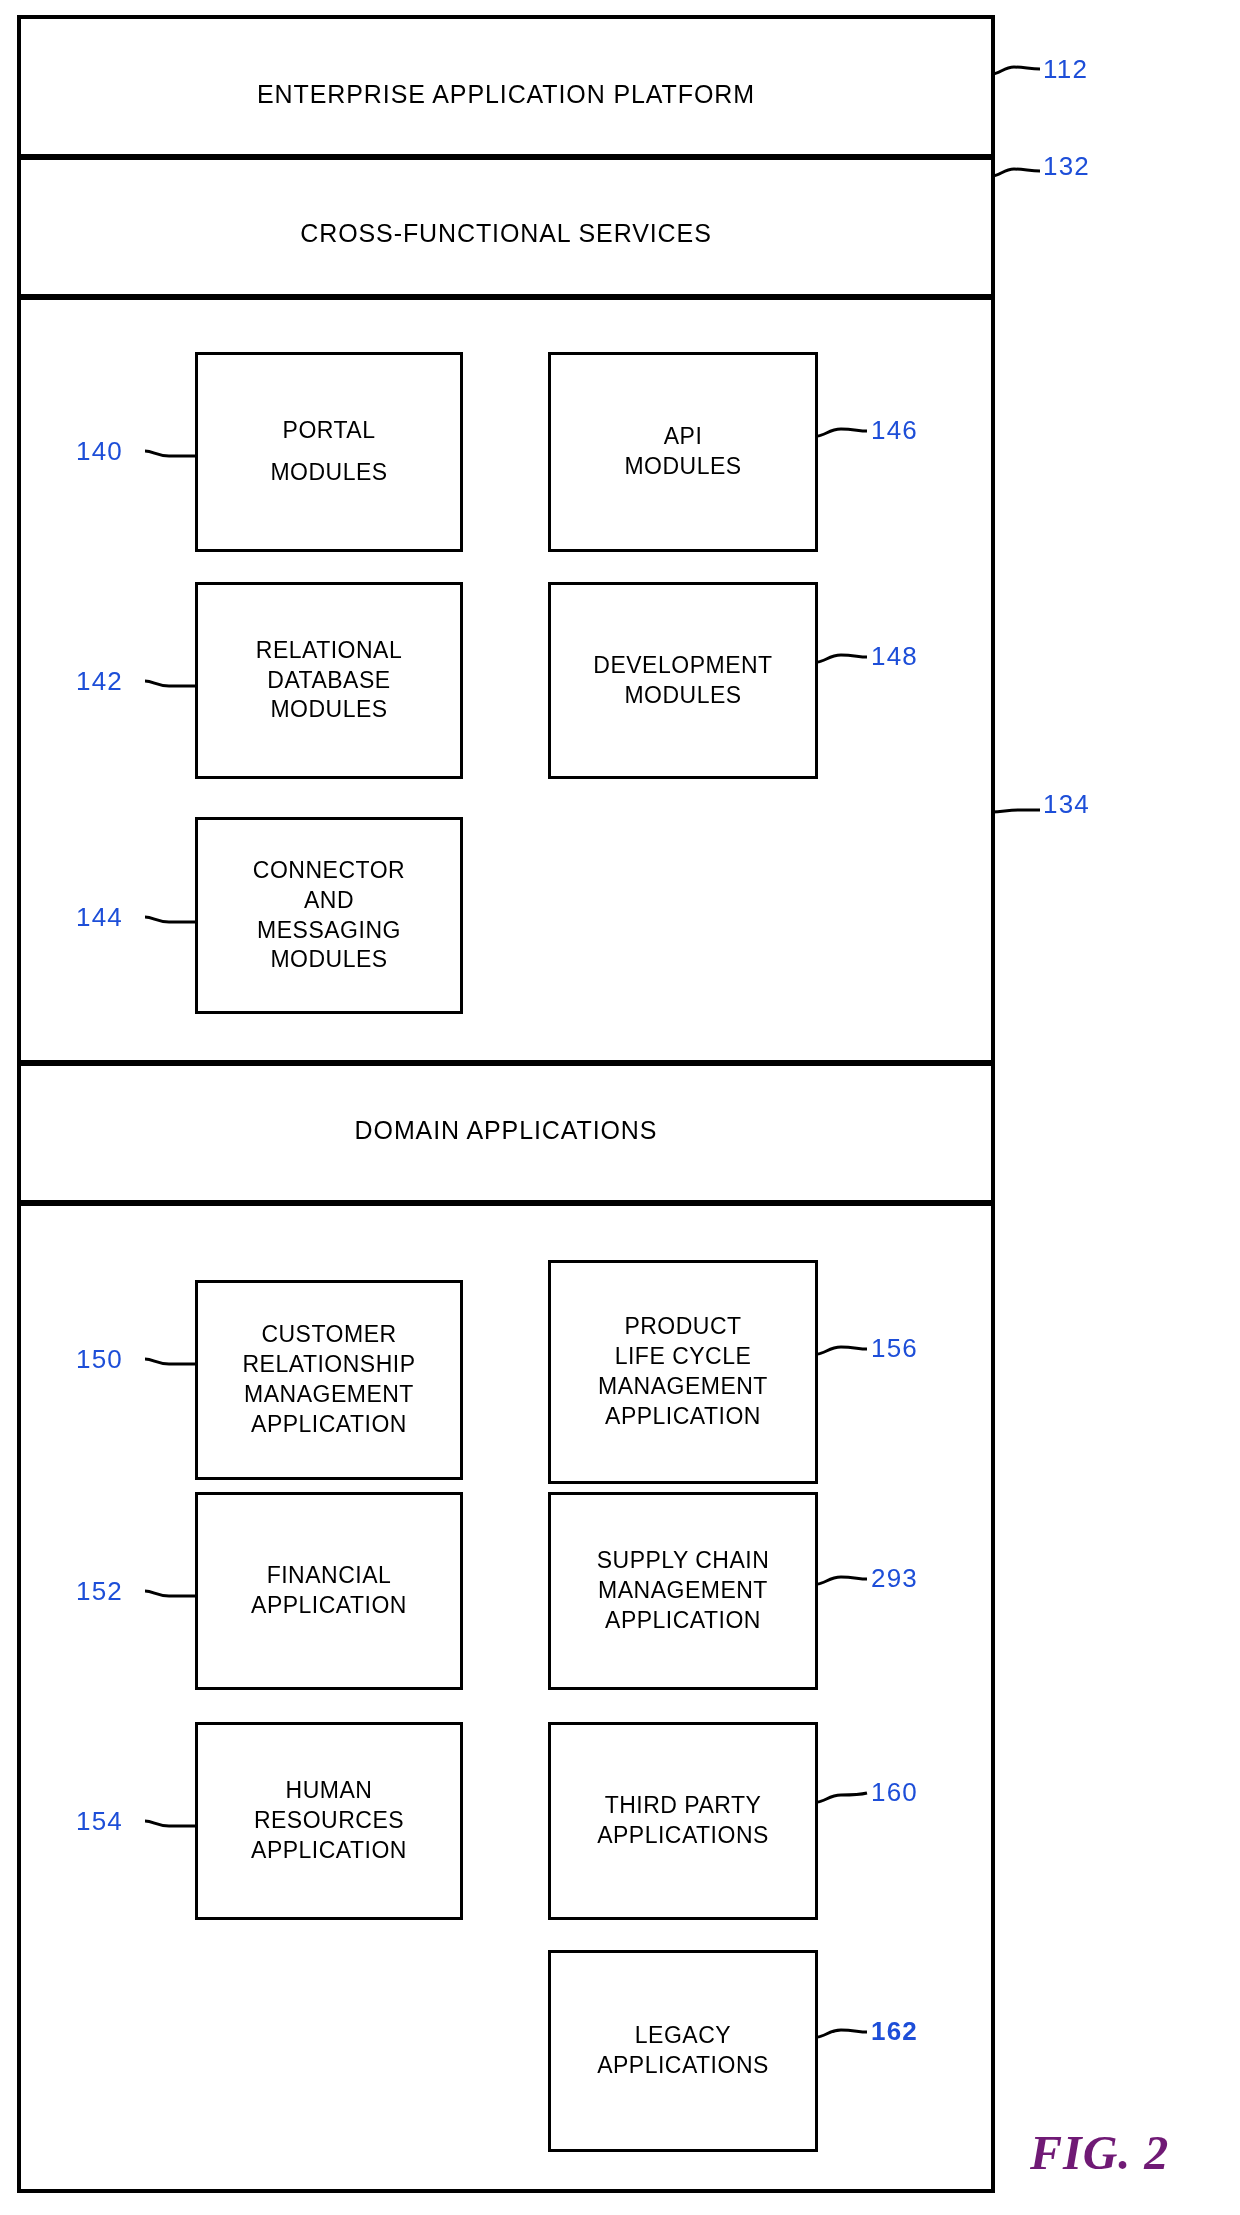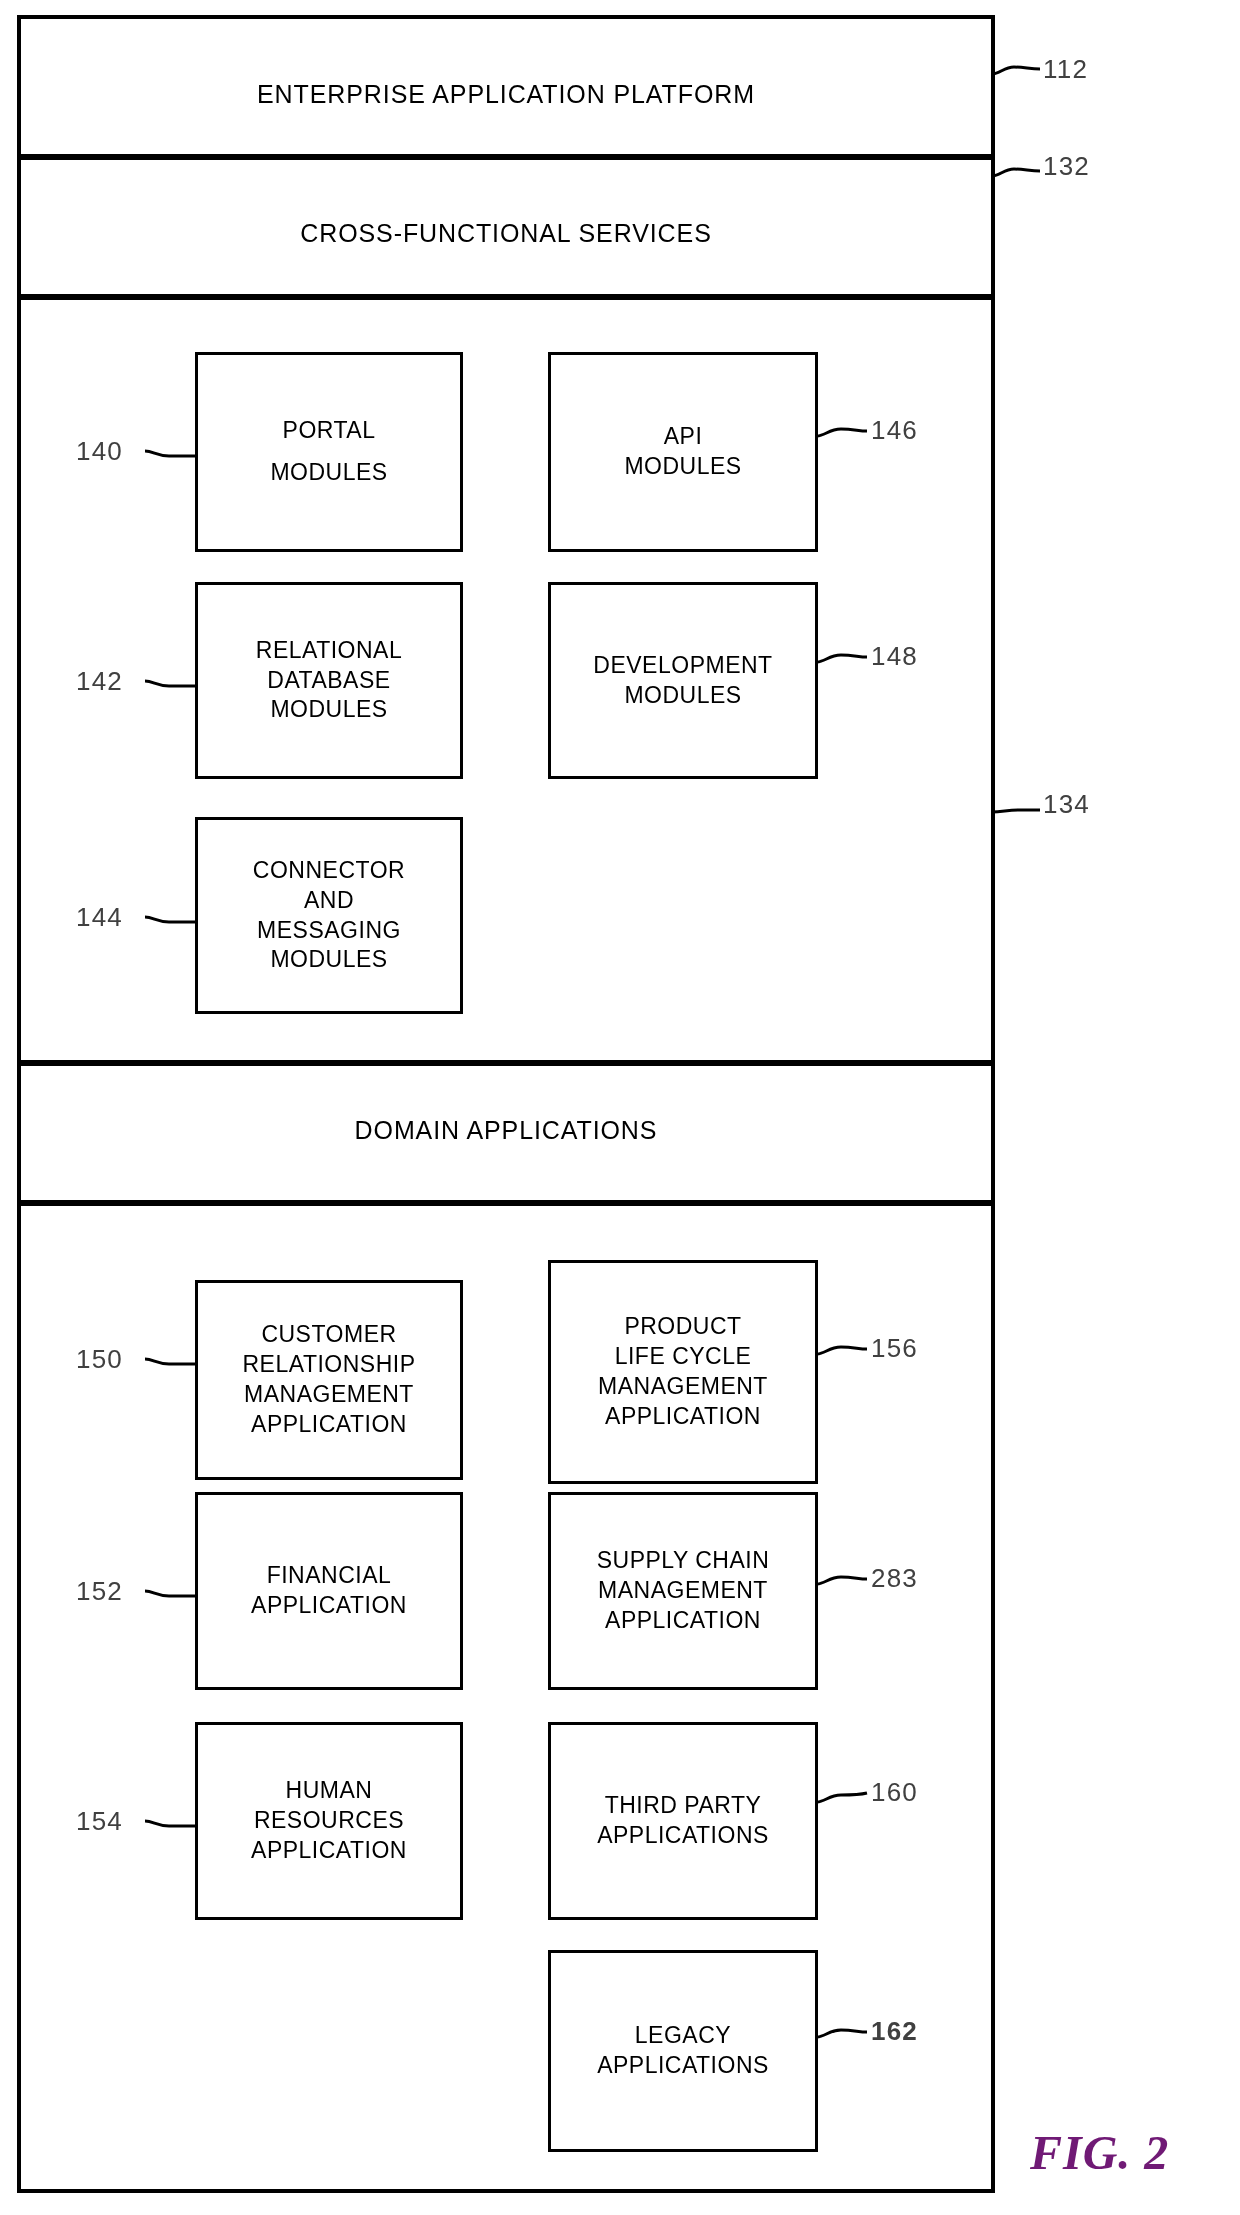--- a/index.html
+++ b/index.html
@@ -100,21 +100,21 @@
   .b156 { top: 1260px; height: 224px; }
   .b158 { top: 1492px; height: 198px; }
   .b160 { top: 1722px; height: 198px; }
   .b162 { top: 1950px; height: 202px; }
 
   
   .refnum {
     position: absolute;
     font-size: 26px;
     letter-spacing: 1.2px;
-    color: #404040;
+    color: #1d4ed8;
     white-space: nowrap;
   }
 
   
   .lead {
     position: absolute;
     height: 3px;
     background: #000;
   }
   .lead.curve {
@@ -283,21 +283,21 @@
   <div class="mbox col-r b158">
     <span class="ln">SUPPLY CHAIN</span>
     <span class="ln">MANAGEMENT</span>
     <span class="ln">APPLICATION</span>
   </div>
   <div class="lead curve" style="left:815px; top:1570px; width:54px; height:20px;">
     <svg width="54" height="20" viewBox="0 0 54 20">
       <path d="M2,14 C10,14 14,7 26,7 C38,7 44,9 52,9" stroke="#000" stroke-width="3" fill="none"></path>
     </svg>
   </div>
-  <div class="refnum" style="left:871px; top:1563px;">283</div>
+  <div class="refnum" style="left:871px; top:1563px;">293</div>
 
   <div class="mbox col-r b160">
     <span class="ln">THIRD PARTY</span>
     <span class="ln">APPLICATIONS</span>
   </div>
   <div class="lead curve" style="left:815px; top:1788px; width:54px; height:20px;">
     <svg width="54" height="20" viewBox="0 0 54 20">
       <path d="M2,14 C10,14 14,7 26,7 C38,7 44,7 52,5" stroke="#000" stroke-width="3" fill="none"></path>
     </svg>
   </div>

